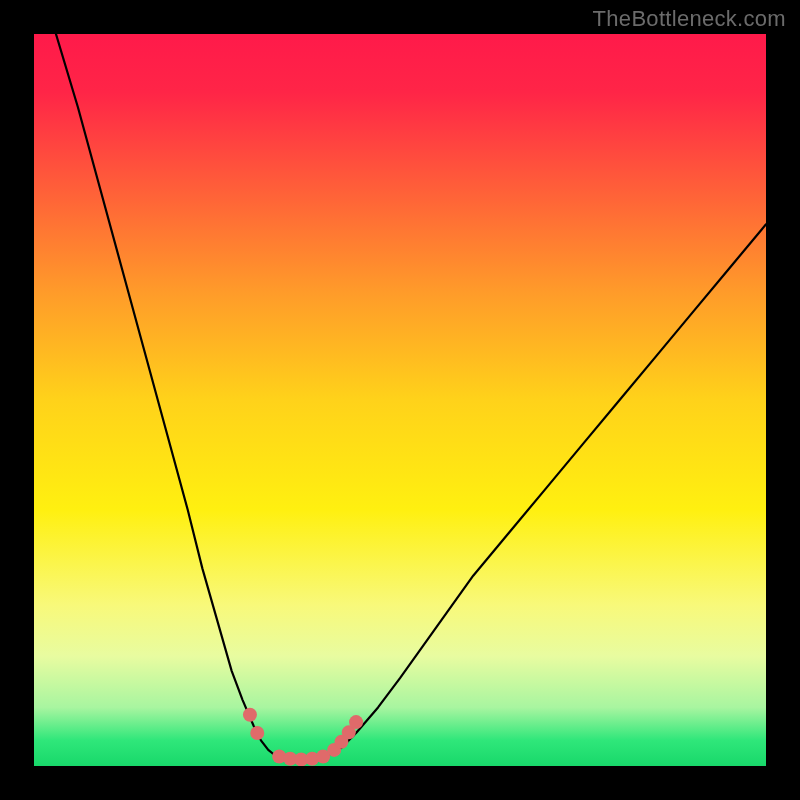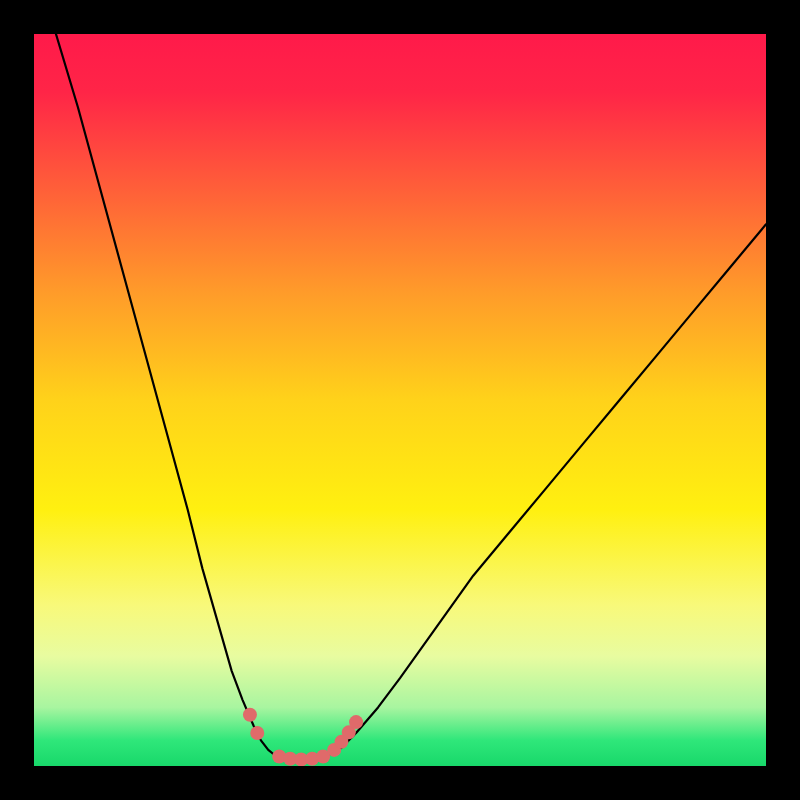--- a/index.html
+++ b/index.html
@@ -37,20 +37,21 @@
     letter-spacing: 0.3px;
   }
   svg {
     display: block;
   }
 </style>
 </head>
 <body>
 
 <div class="frame">
+  <div class="watermark">TheBottleneck.com</div>
 
   <div class="plot-area">
     <svg id="chart-svg" width="732" height="732" viewBox="0 0 732 732">
       <defs>
         <linearGradient id="bg-grad" x1="0" y1="0" x2="0" y2="1">
             <stop offset="0%" stop-color="#ff1a4a"></stop>
             <stop offset="8%" stop-color="#ff2547"></stop>
             <stop offset="20%" stop-color="#ff5a3a"></stop>
             <stop offset="35%" stop-color="#ff9a2a"></stop>
             <stop offset="50%" stop-color="#ffd21a"></stop>

